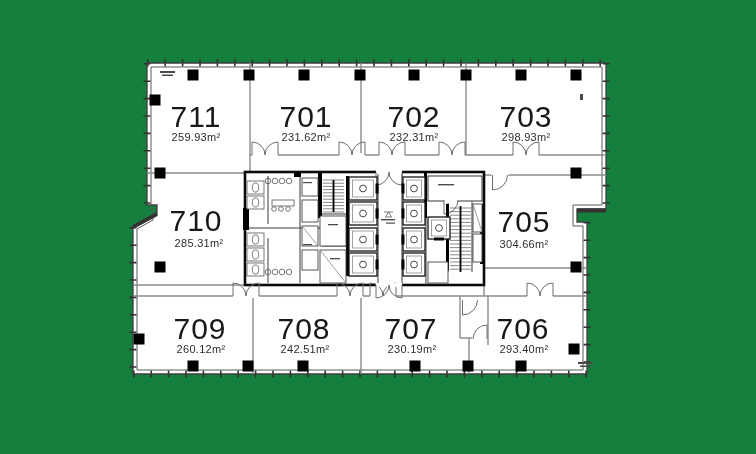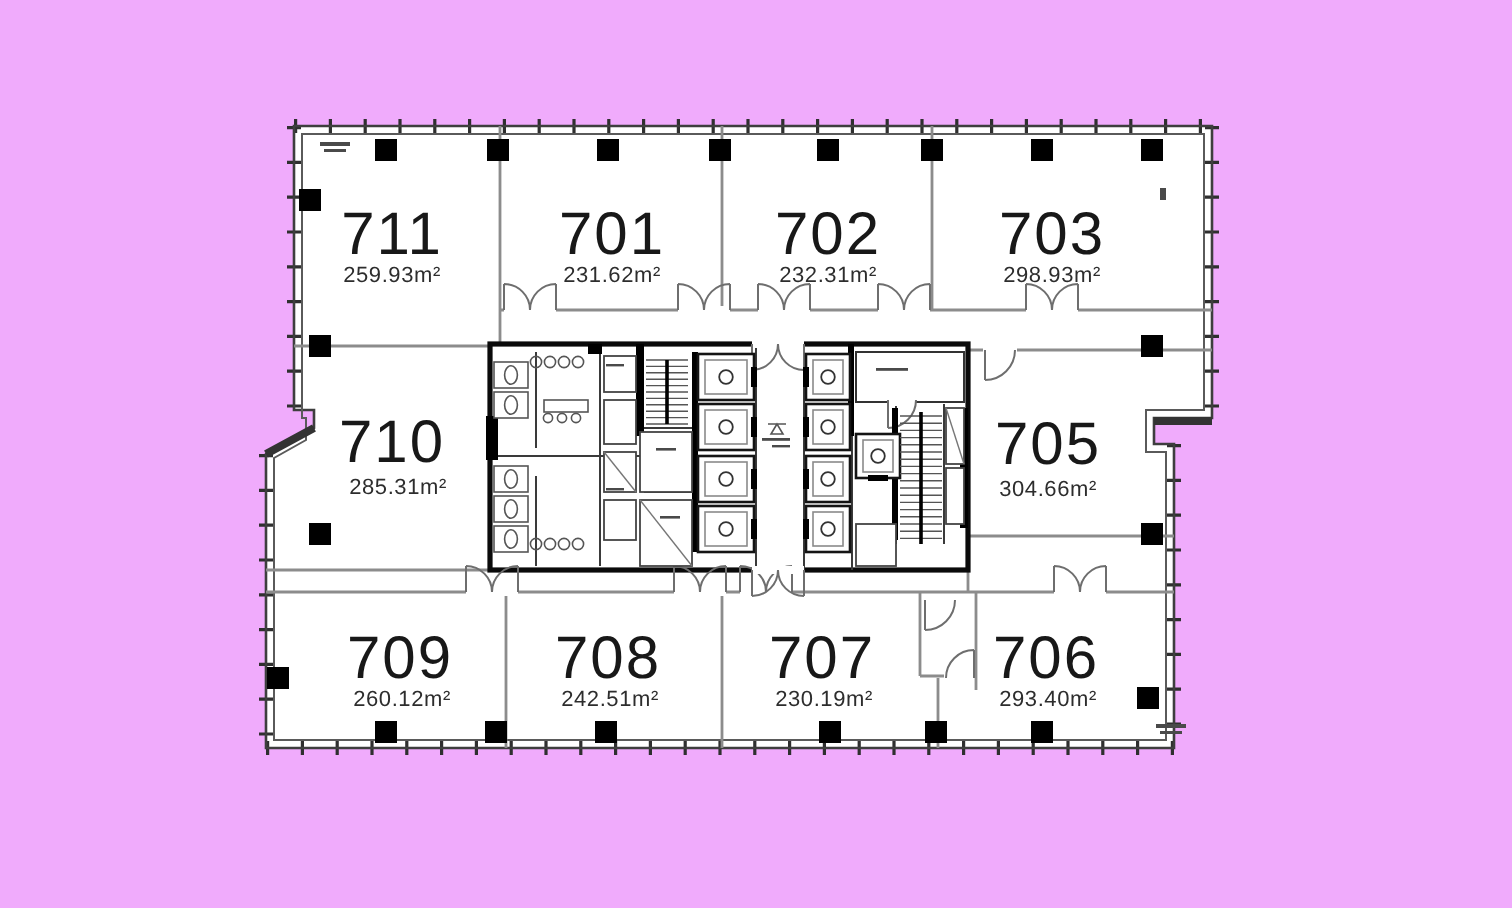--- a/index.html
+++ b/index.html
@@ -1,16 +1,16 @@
 <!DOCTYPE html>
 <html><head>
 <meta charset="utf-8">
 <style>
   html,body{margin:0;padding:0;background:#ffffff;}
-  #stage{position:relative;width:756px;height:454px;background:#f0abfc;overflow:hidden;
+  #stage{position:relative;width:756px;height:454px;background:#15803d;overflow:hidden;
          font-family:"Liberation Sans",sans-serif;text-align:right;}
   svg{position:absolute;inset:0;}
   text.rnum{font-family:"Liberation Sans",sans-serif;font-size:30px;fill:#181818;letter-spacing:1px;}
   text.rarea{font-family:"Liberation Sans",sans-serif;font-size:11px;fill:#2d2d2d;letter-spacing:.3px;}
 </style>
 </head>
 <body>
 
 <div id="stage">
 <svg viewBox="0 0 756 454" width="756" height="454">

